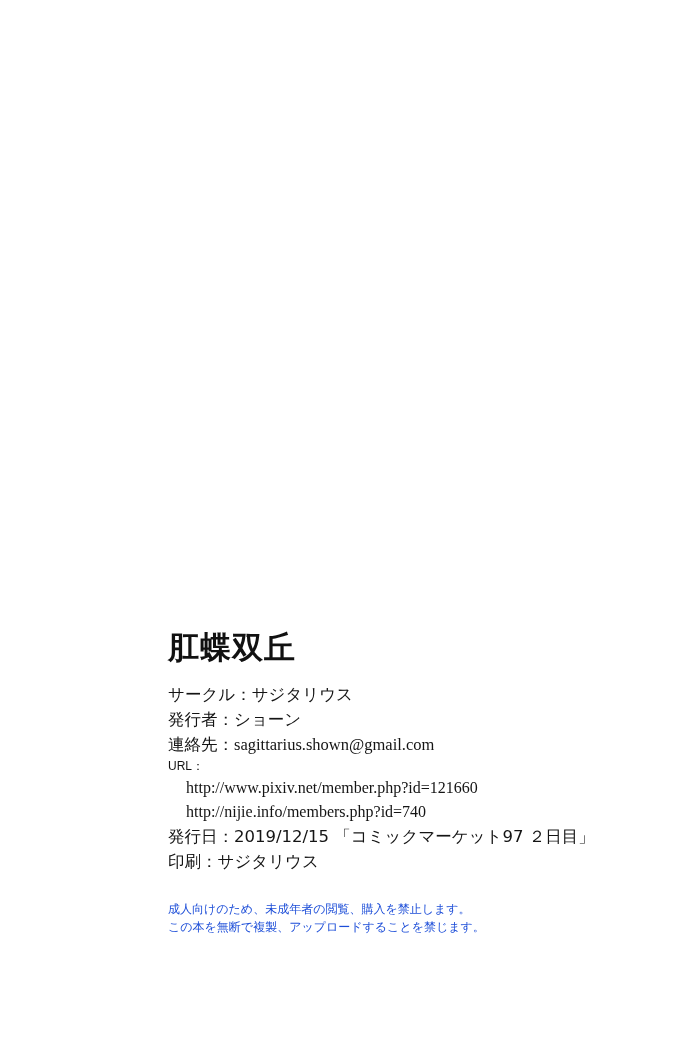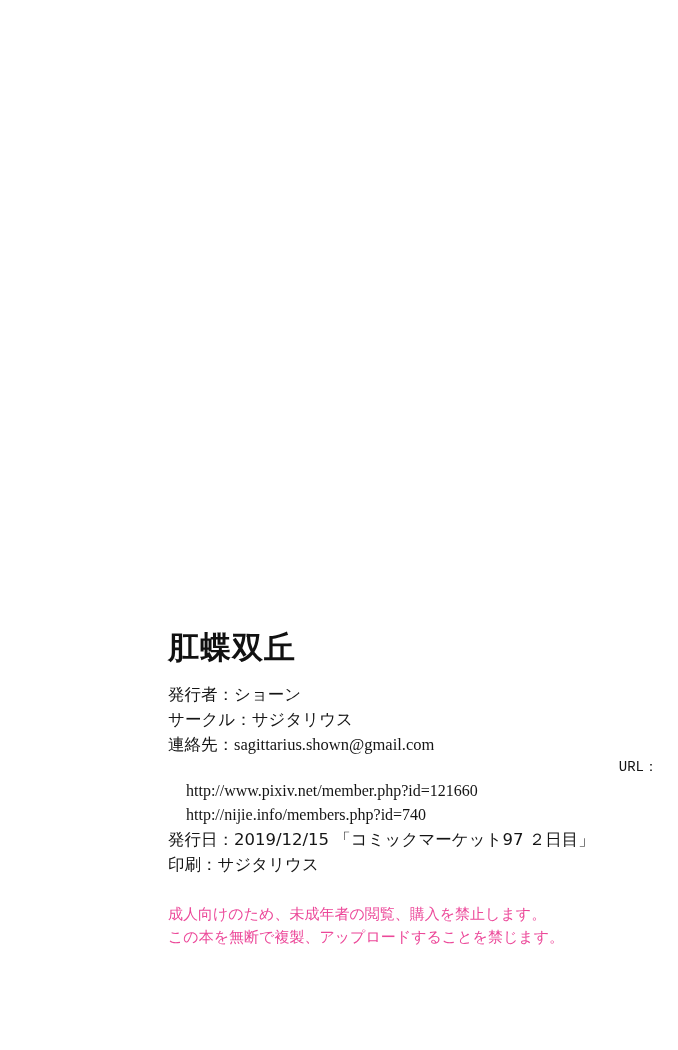--- a/index.html
+++ b/index.html
@@ -46,53 +46,52 @@
     line-height: 1.52;
     color: #141414;
     white-space: nowrap;
   }
   .meta-line.indent {
     padding-left: 18px;
     font-family: "Liberation Serif", serif;
     font-size: 16px;
   }
   .url-label {
-    font-family: Liberation Mono, monospace;
-    font-size: 14px;
+    font-family: Liberation Sans, sans-serif;
+    font-size: 12px;
     line-height: 1.52;
-    text-align: right;
   }
   .notice {
     margin-top: 26px;
   }
   .notice-line {
     font-family: "DejaVu Sans", sans-serif;
-    font-size: 15px;
+    font-size: 12px;
     line-height: 1.5;
-    color: #ec4899;
+    color: #1d4ed8;
     white-space: nowrap;
   }
   .ascii {
     font-family: "Liberation Serif", serif;
   }
 </style>
 </head>
 <body>
 
 <div class="page">
 
   <div class="colophon">
 
     <h1 class="work-title">肛蝶双丘</h1>
 
     <ul class="meta-list">
 
+      <li class="meta-line"><span>サークル：</span><span>サジタリウス</span></li>
+
       <li class="meta-line"><span>発行者：</span><span>ショーン</span></li>
-
-      <li class="meta-line"><span>サークル：</span><span>サジタリウス</span></li>
 
       <li class="meta-line"><span>連絡先：</span><span class="ascii">sagittarius.shown@gmail.com</span></li>
 
 
       <li class="meta-line url-label">URL：</li>
 
       <li class="meta-line indent">http://www.pixiv.net/member.php?id=121660</li>
 
       <li class="meta-line indent">http://nijie.info/members.php?id=740</li>
 

